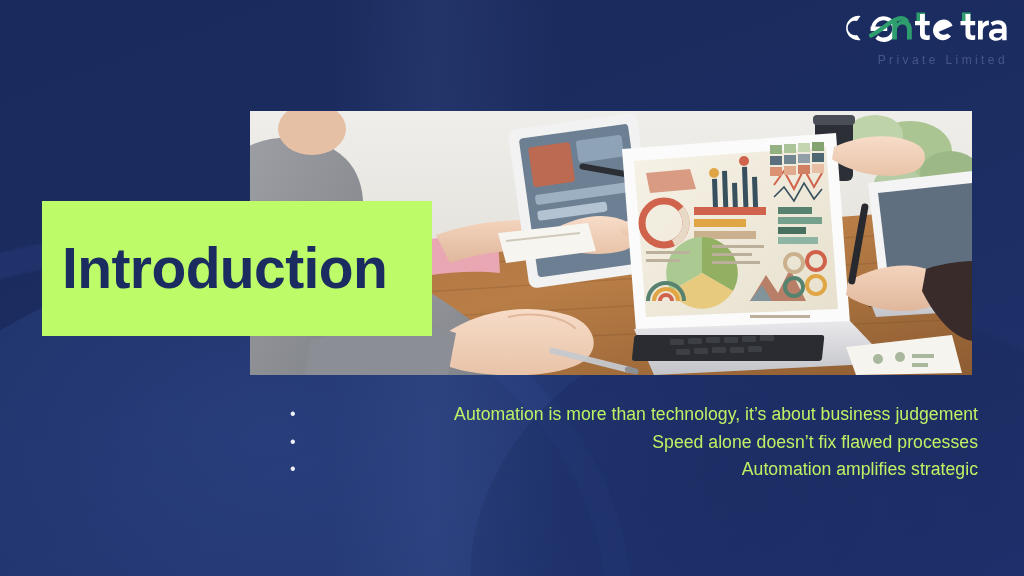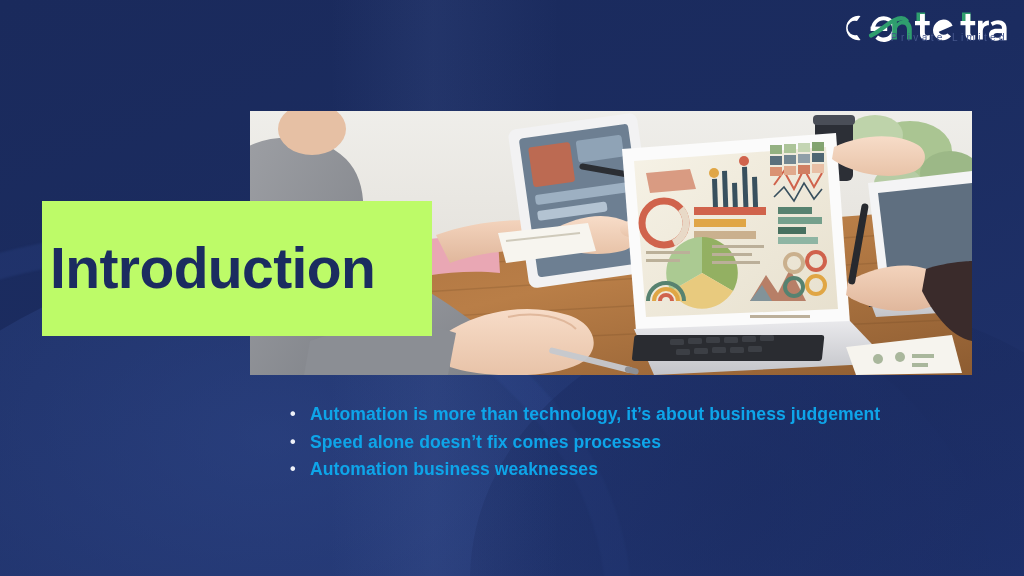--- a/index.html
+++ b/index.html
@@ -72,22 +72,22 @@
   }
   .logo-wordmark {
     position: relative;
     height: 40px;
     width: 172px;
   }
   .logo-svg { display: block; }
   .logo-tagline {
     position: absolute;
     right: 2px;
-    top: 24px;
-    font-size: 10px;
+    top: 45px;
+    font-size: 12px;
     letter-spacing: 3.4px;
     color: #45568c;
     font-weight: 400;
     white-space: nowrap;
   }
 
   
   .photo {
     position: absolute;
     left: 250px;
@@ -104,21 +104,22 @@
     position: absolute;
     left: 42px;
     top: 201px;
     width: 390px;
     height: 135px;
     background: #bdfb68;
     display: flex;
     align-items: center;
   }
   .title-text {
-    margin: 8px;
+    margin: 0;
+    padding-left: 20px;
     font-size: 57px;
     line-height: 1;
     font-weight: 700;
     color: #1b2c60;
     letter-spacing: -0.6px;
     white-space: nowrap;
   }
 
   
   .bullets {
@@ -129,24 +130,25 @@
     margin: 0;
     padding: 0;
     list-style: none;
   }
   .bullets li {
     position: relative;
     padding-left: 22px;
     margin: 0 0 6.5px 0;
     font-size: 17.6px;
     line-height: 21px;
-    color: #0ea5e9;
-    font-weight: 700;
+    color: #bef264;
+    font-weight: 400;
     letter-spacing: 0.05px;
     white-space: nowrap;
+    text-align: right;
   }
   .bullets li::before {
     content: "\2022";
     position: absolute;
     left: 2px;
     top: -1px;
     font-size: 16px;
     color: #eef1f8;
   }
 </style>
@@ -408,17 +410,17 @@
       </g>
     </svg>
   </div>
 
   <div class="title-box">
     <h1 class="title-text">Introduction</h1>
   </div>
 
   <ul class="bullets">
     <li>Automation is more than technology, it’s about business judgement</li>
-    <li>Speed alone doesn’t fix comes processes</li>
-    <li>Automation business weaknesses</li>
+    <li>Speed alone doesn’t fix flawed processes</li>
+    <li>Automation amplifies strategic</li>
   </ul>
 
 </div>
 
 </body></html>

